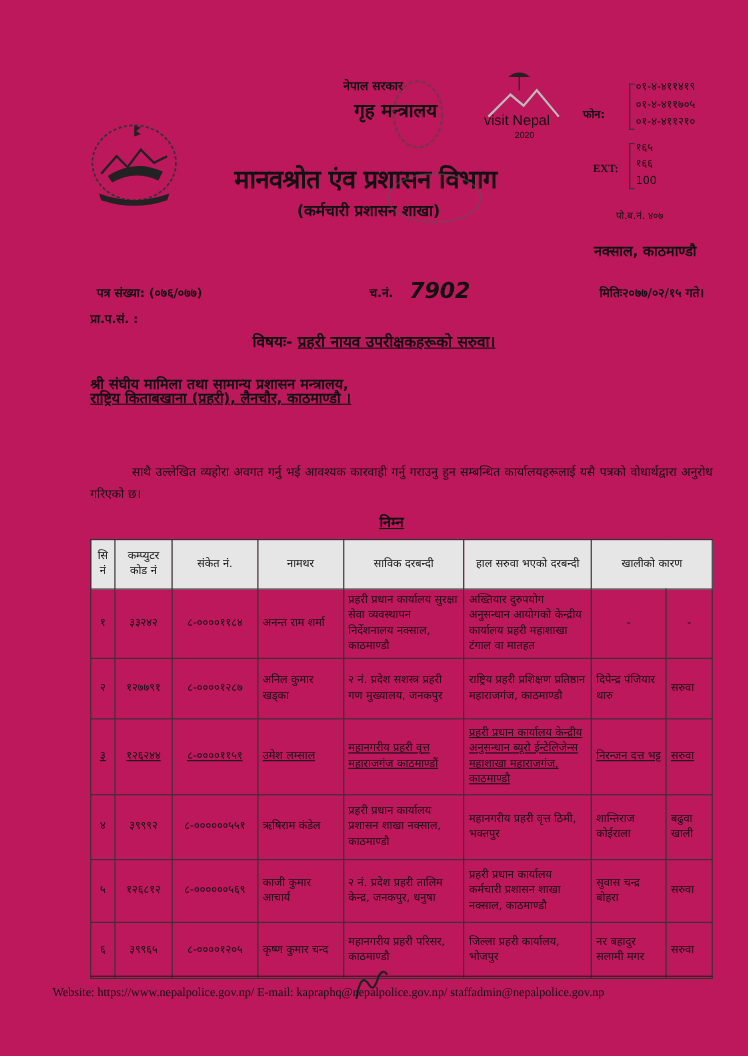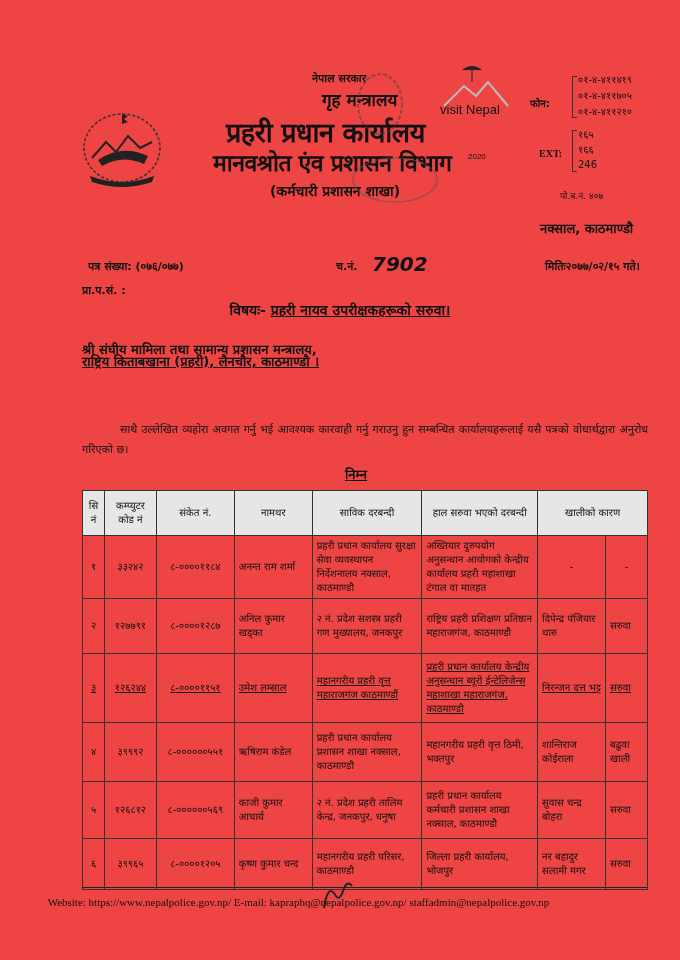--- a/index.html
+++ b/index.html
@@ -1,30 +1,30 @@
 <!DOCTYPE html>
 <html><head>
 <meta charset="utf-8">
 <style>
   html, body { margin: 0; padding: 0; background: #ffffff; }
   body { width: 680px; height: 960px; position: relative; overflow: hidden;
          font-family: "DejaVu Sans", sans-serif; color: #111; }
-  .page { position: absolute; left: 0; top: 0; width: 680px; height: 960px; background: #ef4444; }
+  .page { position: absolute; left: 0; top: 0; width: 680px; height: 960px; background: #be185d; }
 
   
   .emblem { position: absolute; left: 78px; top: 108px; width: 88px; height: 84px; }
   .hdr-small { position: absolute; left: 312px; top: 70px; font-size: 11px; font-weight: bold; }
   .hdr-ministry { position: absolute; left: 322px; top: 88px; font-size: 17px; font-weight: bold; }
   .hdr-title { position: absolute; left: 226px; top: 113px; font-size: 27px; font-weight: bold; letter-spacing: -0.5px; }
   .hdr-dept { position: absolute; left: 213px; top: 146px; font-size: 23px; font-weight: bold; letter-spacing: -0.5px; }
   .hdr-branch { position: absolute; left: 270px; top: 181px; font-size: 14px; font-weight: bold; }
   .stamp { position: absolute; left: 340px; top: 62px; width: 110px; height: 150px; opacity: 0.55; }
   .visit { position: absolute; left: 436px; top: 62px; width: 80px; height: 70px; }
   .visit-text { position: absolute; left: 440px; top: 102px; font-size: 13px; font-family: "Liberation Sans", sans-serif; }
-  .visit-year { position: absolute; left: 468px; top: 118px; font-size: 8px; font-family: "Liberation Sans", sans-serif; margin-top: 34px; }
+  .visit-year { position: absolute; left: 468px; top: 118px; font-size: 8px; font-family: "Liberation Sans", sans-serif; }
   .phone-label { position: absolute; left: 530px; top: 96px; font-size: 10px; font-weight: bold; }
   .phone-list { position: absolute; left: 578px; top: 72px; font-size: 10px; line-height: 16px; }
   .brace { position: absolute; border: 1px solid #333; border-right: none; width: 4px; }
   .ext-label { position: absolute; left: 539px; top: 148px; font-size: 10px; font-weight: bold; font-family: "Liberation Serif", serif; }
   .ext-list { position: absolute; left: 578px; top: 127px; font-size: 10px; line-height: 15px; }
   .pobox { position: absolute; left: 560px; top: 189px; font-size: 9px; }
   .place { position: absolute; left: 540px; top: 219px; font-size: 13px; font-weight: bold; }
 
   .ref { position: absolute; top: 258px; font-size: 11px; font-weight: bold; }
   .chno-label { position: absolute; left: 336px; top: 258px; font-size: 11px; font-weight: bold; }
@@ -64,21 +64,20 @@
   <svg class="emblem" viewBox="0 0 88 84">
     <ellipse cx="44" cy="40" rx="38" ry="34" fill="none" stroke="#333" stroke-width="1.5" stroke-dasharray="3 2"></ellipse>
     <path d="M14 50 L28 34 L38 44 L50 28 L62 40 L74 34" fill="none" stroke="#222" stroke-width="2"></path>
     <path d="M20 52 Q44 36 70 48 L66 56 Q44 46 24 58 Z" fill="#222"></path>
     <path d="M44 6 L44 16 L50 14 L46 11 L50 8 Z" fill="#222"></path>
     <path d="M12 68 Q44 80 76 68 L74 74 Q44 84 14 74 Z" fill="#222"></path>
   </svg>
 
   <div class="hdr-small">नेपाल सरकार</div>
   <div class="hdr-ministry">गृह मन्त्रालय</div>
-  <div class="hdr-title">प्रहरी प्रधान कार्यालय</div>
   <div class="hdr-dept">मानवश्रोत एंव प्रशासन विभाग</div>
   <div class="hdr-branch">(कर्मचारी प्रशासन शाखा)</div>
 
   <svg class="stamp" viewBox="0 0 110 150">
     <ellipse cx="40" cy="42" rx="22" ry="30" fill="none" stroke="#444" stroke-width="2" stroke-dasharray="4 2"></ellipse>
     <ellipse cx="55" cy="118" rx="42" ry="22" fill="none" stroke="#555" stroke-width="1.5"></ellipse>
   </svg>
 
   <svg class="visit" viewBox="0 0 80 70">
     <path d="M26 8 Q36 0 46 8 Z" fill="#222"></path>
@@ -93,21 +92,21 @@
   <div class="phone-list">
     <div>०१-४-४११४१९</div>
     <div>०१-४-४११७०५</div>
     <div>०१-४-४११२१०</div>
   </div>
   <div class="ext-label">EXT:</div>
   <div class="brace" style="left:572px; top:130px; height:40px;"></div>
   <div class="ext-list">
     <div>१६५</div>
     <div>१६६</div>
-    <div>246</div>
+    <div>100</div>
   </div>
   <div class="pobox">पो.ब.नं. ४०७</div>
   <div class="place">नक्साल, काठमाण्डौ</div>
 
   <div class="ref" style="left:88px;">पत्र संख्या: (०७६/०७७)</div>
   <div class="chno-label">च.नं.</div>
   <div class="chno">7902</div>
   <div class="ref" style="right:40px;">मितिः२०७७/०२/१५ गते।</div>
   <div class="prps">प्रा.प.सं. :</div>
 

